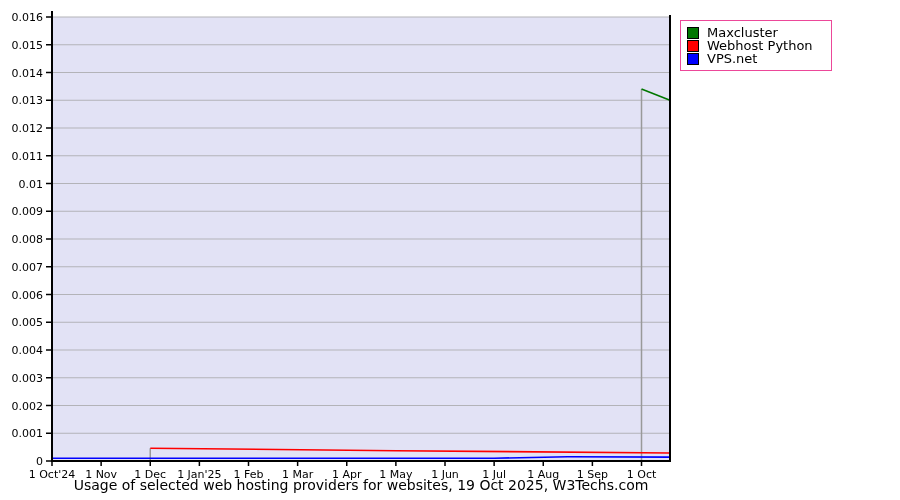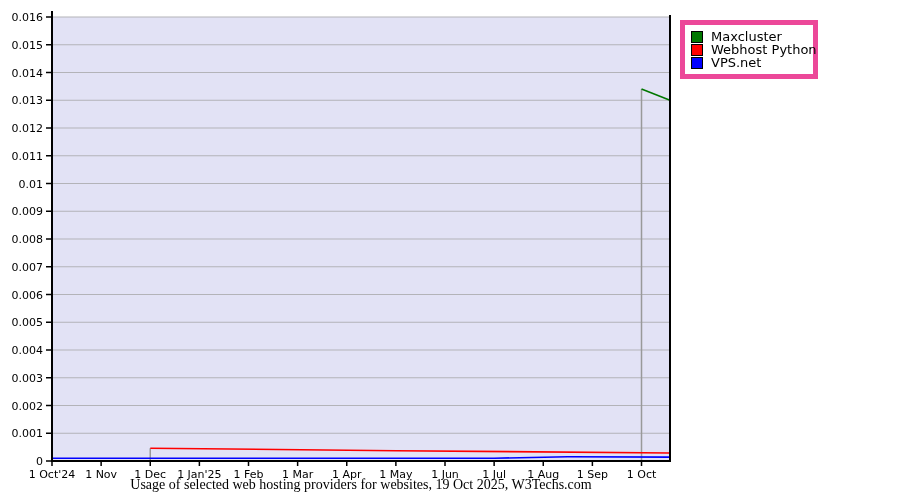--- a/index.html
+++ b/index.html
@@ -1,28 +1,28 @@
 <!DOCTYPE html>
 <html><head>
 <meta charset="utf-8">
 <style>
   html,body{margin:0;padding:0;background:#ffffff;width:900px;height:500px;overflow:hidden;}
   body{font-family:"DejaVu Sans", sans-serif;position:relative;}
   #chart-wrap{position:absolute;left:0;top:0;width:900px;height:500px;}
   svg text{font-family:"DejaVu Sans", sans-serif;fill:#000000;}
   .legend{
-    position:absolute;left:680px;top:20px;width:138px;
-    background:#ffffff;border:5px solid #ec4899;box-sizing:border-box;
+    position:absolute;left:680px;top:20px;width:152px;
+    background:#ffffff;border:1px solid #ec4899;box-sizing:border-box;
     padding:5px 4px 5px 6px;
   }
   .legend-item{display:flex;align-items:center;height:13px;line-height:13px;font-size:13px;color:#000;white-space:nowrap;}
   .legend-swatch{width:10px;height:10px;border:1px solid #000;margin-right:8px;flex:none;}
   .caption{
     position:absolute;left:52px;top:477px;width:618px;
-    text-align:center;font-size:14px;color:#000000;font-family:Liberation Serif, serif;
+    text-align:center;font-size:14px;color:#000000;
   }
 </style>
 </head>
 <body>
 
 <div id="chart-wrap">
   <svg id="plot" width="900" height="500" viewBox="0 0 900 500">
       <rect x="52" y="17" width="618" height="444" fill="#e2e2f5"></rect>
       <line x1="52" y1="433.25" x2="670" y2="433.25" stroke="#b3b3b8" stroke-width="1"></line>
       <line x1="52" y1="405.5" x2="670" y2="405.5" stroke="#b3b3b8" stroke-width="1"></line>

